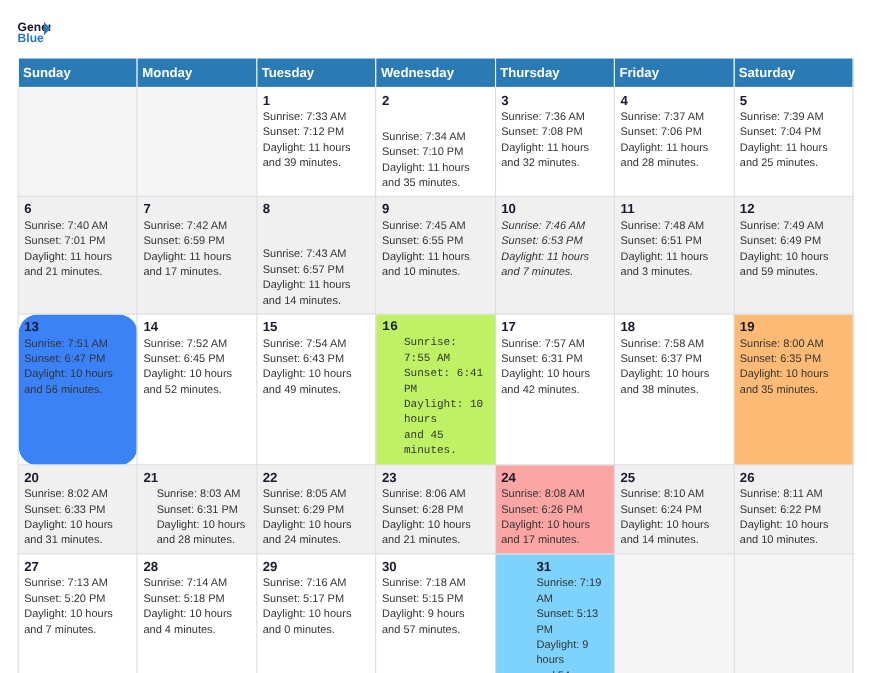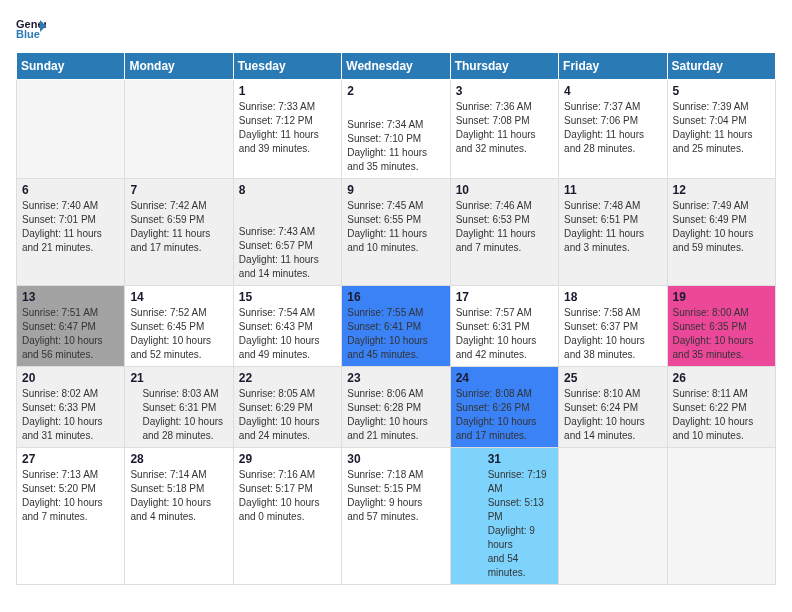--- a/index.html
+++ b/index.html
@@ -179,84 +179,84 @@
         </td>
         <td style="background: rgb(240, 240, 240);">
           <div class="day-num">9</div>
           <div class="day-info" style="white-space: pre-line;">Sunrise: 7:45 AM
 Sunset: 6:55 PM
 Daylight: 11 hours
 and 10 minutes.</div>
         </td>
         <td style="background: rgb(240, 240, 240);">
           <div class="day-num">10</div>
-          <div class="day-info" style="white-space: pre-line;">Sunrise: 7:46 AM
+          <div class="day-info" style="white-space: pre-line; font-style: italic;">Sunrise: 7:46 AM
 Sunset: 6:53 PM
 Daylight: 11 hours
 and 7 minutes.</div>
         </td>
         <td style="background: rgb(240, 240, 240);">
           <div class="day-num">11</div>
           <div class="day-info" style="white-space: pre-line;">Sunrise: 7:48 AM
 Sunset: 6:51 PM
 Daylight: 11 hours
 and 3 minutes.</div>
         </td>
         <td style="background: rgb(240, 240, 240);">
           <div class="day-num">12</div>
           <div class="day-info" style="white-space: pre-line;">Sunrise: 7:49 AM
 Sunset: 6:49 PM
 Daylight: 10 hours
 and 59 minutes.</div>
         </td>
       </tr>
       <tr>
-        <td style="background: #a3a3a3;">
+        <td style="background: #3b82f6; border-radius: 17px;">
           <div class="day-num">13</div>
           <div class="day-info" style="white-space: pre-line;">Sunrise: 7:51 AM
 Sunset: 6:47 PM
 Daylight: 10 hours
 and 56 minutes.</div>
         </td>
         <td style="background: rgb(255, 255, 255);">
           <div class="day-num">14</div>
           <div class="day-info" style="white-space: pre-line;">Sunrise: 7:52 AM
 Sunset: 6:45 PM
 Daylight: 10 hours
 and 52 minutes.</div>
         </td>
         <td style="background: rgb(255, 255, 255);">
           <div class="day-num">15</div>
           <div class="day-info" style="white-space: pre-line;">Sunrise: 7:54 AM
 Sunset: 6:43 PM
 Daylight: 10 hours
 and 49 minutes.</div>
         </td>
-        <td style="background: #3b82f6;">
+        <td style="background: #bef264; font-family: Liberation Mono, monospace;">
           <div class="day-num">16</div>
-          <div class="day-info" style="white-space: pre-line;">Sunrise: 7:55 AM
+          <div class="day-info" style="white-space: pre-line; margin-left: 20px;">Sunrise: 7:55 AM
 Sunset: 6:41 PM
 Daylight: 10 hours
 and 45 minutes.</div>
         </td>
         <td style="background: rgb(255, 255, 255);">
           <div class="day-num">17</div>
           <div class="day-info" style="white-space: pre-line;">Sunrise: 7:57 AM
 Sunset: 6:31 PM
 Daylight: 10 hours
 and 42 minutes.</div>
         </td>
         <td style="background: rgb(255, 255, 255);">
           <div class="day-num">18</div>
           <div class="day-info" style="white-space: pre-line;">Sunrise: 7:58 AM
 Sunset: 6:37 PM
 Daylight: 10 hours
 and 38 minutes.</div>
         </td>
-        <td style="background: #ec4899; margin-left: 22px;">
+        <td style="background: #fdba74; margin-left: 22px;">
           <div class="day-num">19</div>
           <div class="day-info" style="white-space: pre-line;">Sunrise: 8:00 AM
 Sunset: 6:35 PM
 Daylight: 10 hours
 and 35 minutes.</div>
         </td>
       </tr>
       <tr>
         <td style="background: rgb(240, 240, 240);">
           <div class="day-num">20</div>
@@ -279,21 +279,21 @@
 Daylight: 10 hours
 and 24 minutes.</div>
         </td>
         <td style="background: rgb(240, 240, 240);">
           <div class="day-num">23</div>
           <div class="day-info" style="white-space: pre-line;">Sunrise: 8:06 AM
 Sunset: 6:28 PM
 Daylight: 10 hours
 and 21 minutes.</div>
         </td>
-        <td style="background: #3b82f6; margin-top: 12px;">
+        <td style="background: #fca5a5; margin-top: 12px;">
           <div class="day-num">24</div>
           <div class="day-info" style="white-space: pre-line;">Sunrise: 8:08 AM
 Sunset: 6:26 PM
 Daylight: 10 hours
 and 17 minutes.</div>
         </td>
         <td style="background: rgb(240, 240, 240);">
           <div class="day-num">25</div>
           <div class="day-info" style="white-space: pre-line;">Sunrise: 8:10 AM
 Sunset: 6:24 PM

